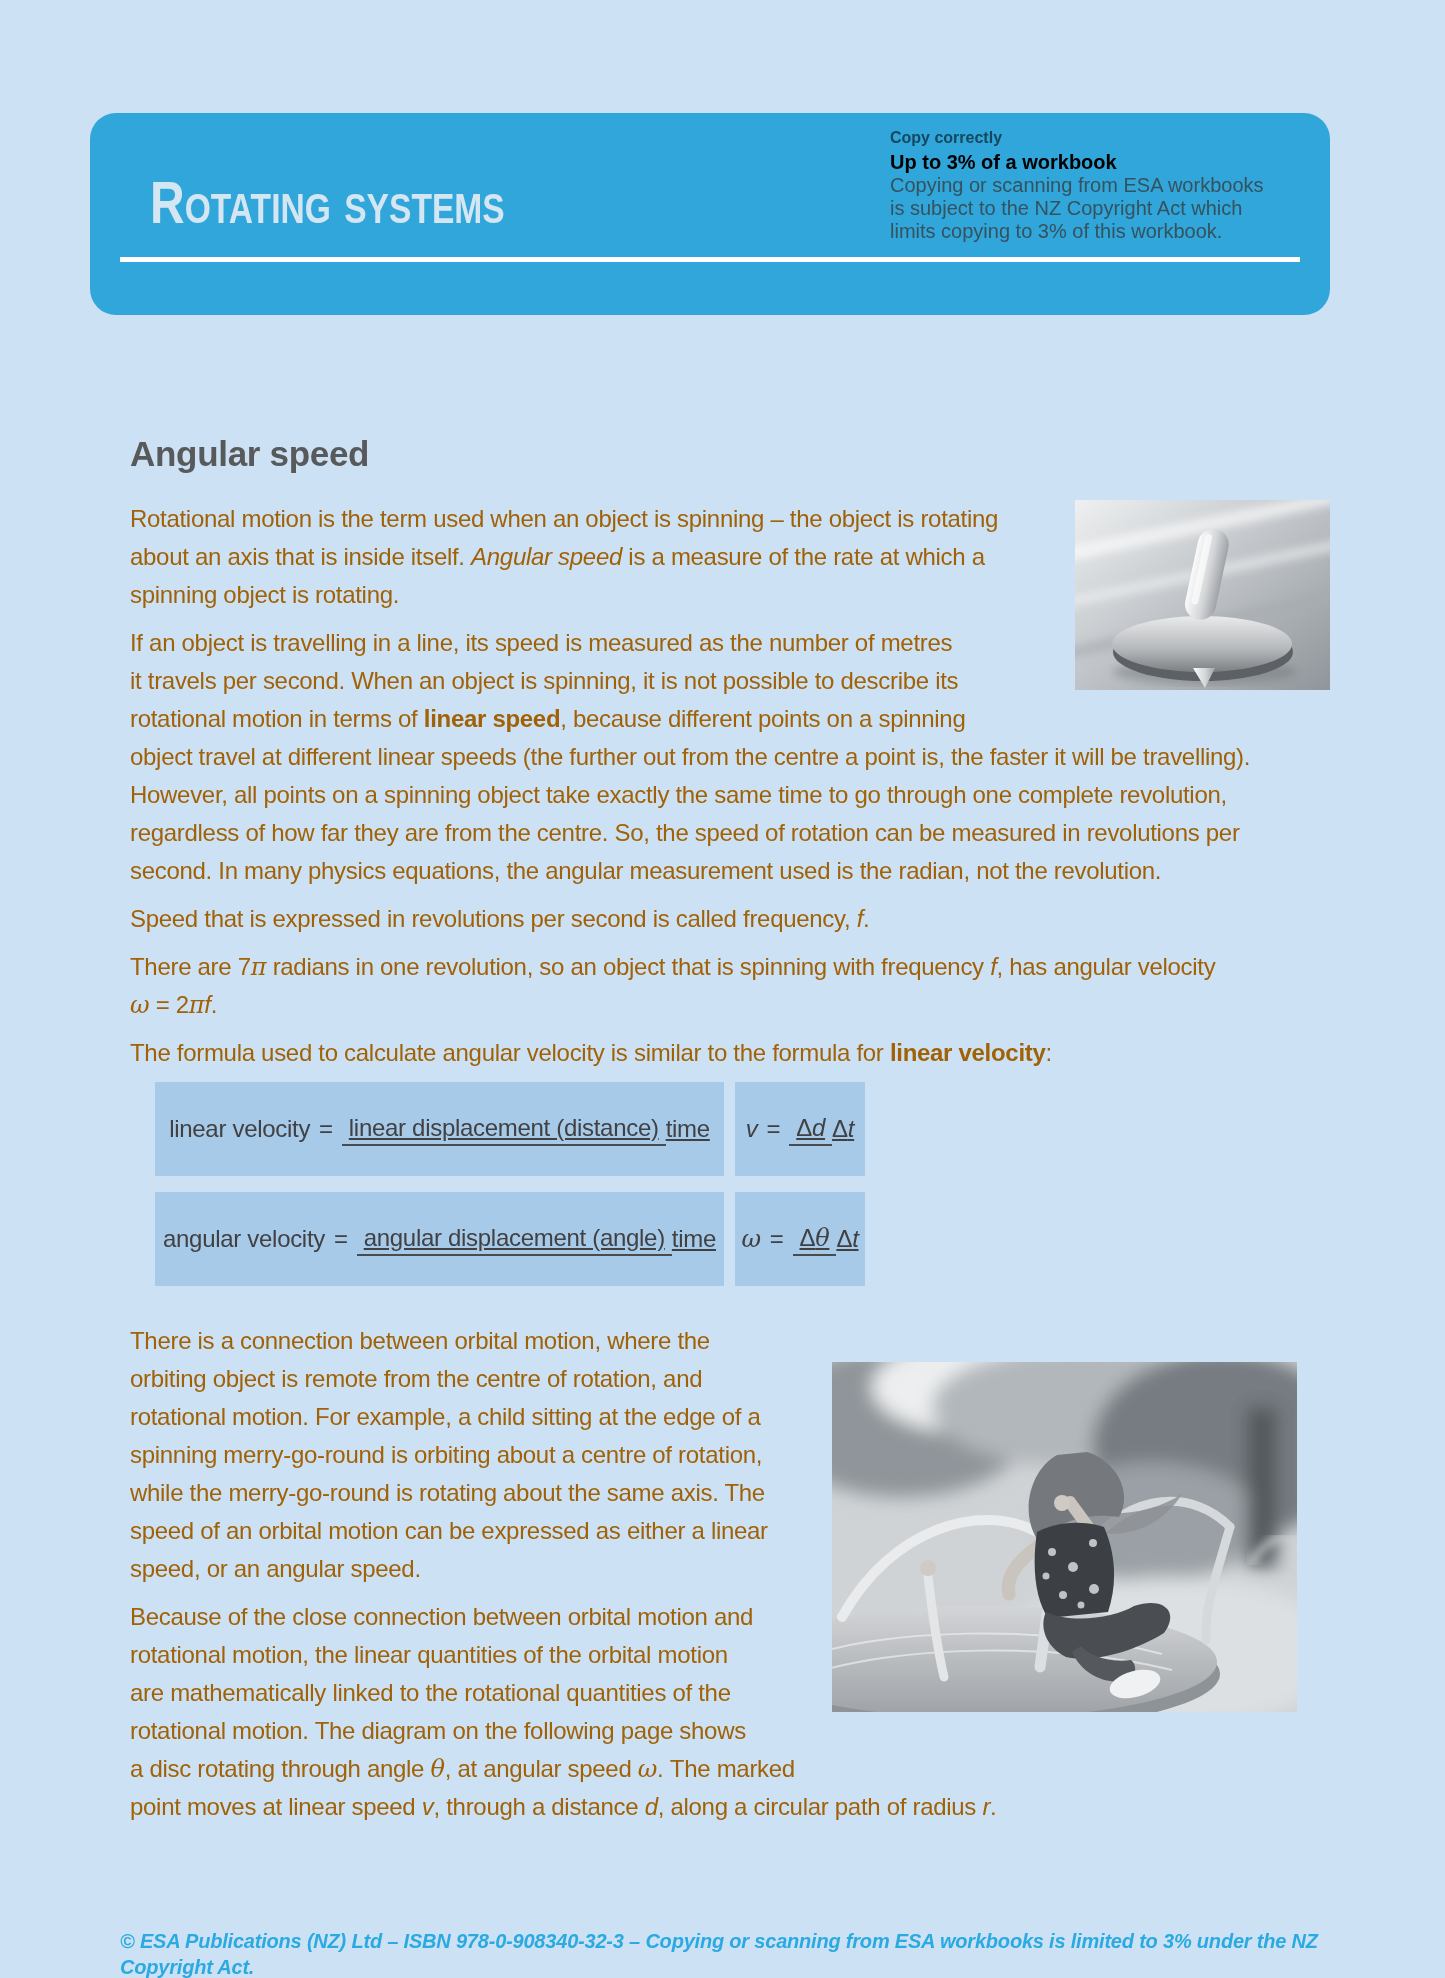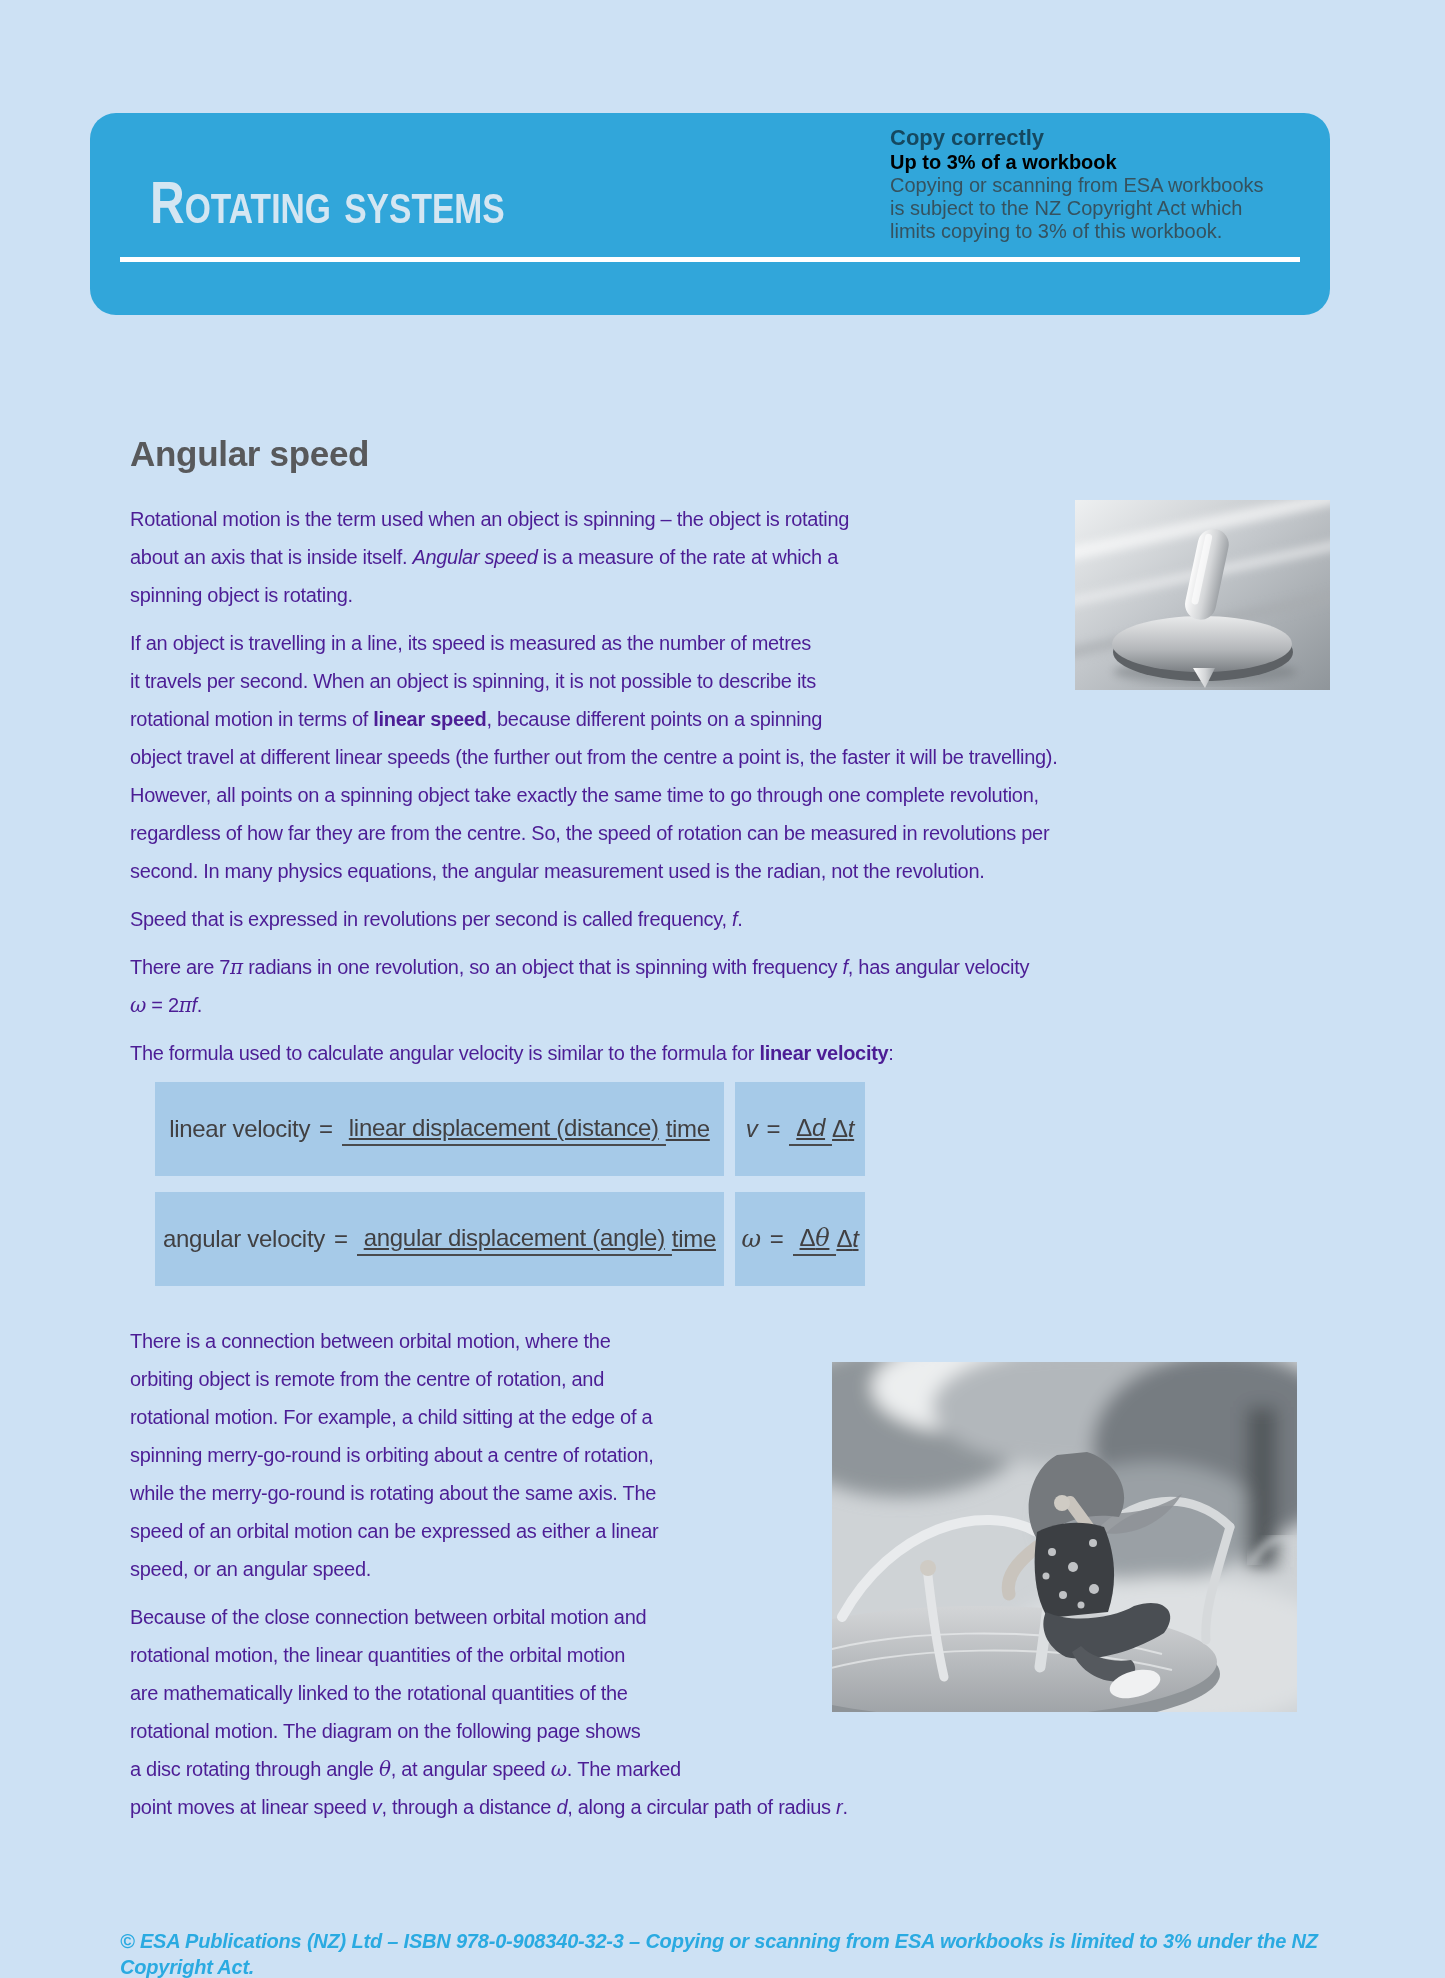--- a/index.html
+++ b/index.html
@@ -25,34 +25,34 @@
     white-space:nowrap;
   }
   .title-underline{
     position:absolute;left:30px;top:144px;width:1180px;height:5px;
     background:#ffffff;
   }
   .copy-notice{
     position:absolute;left:800px;top:12px;width:430px;
     font-size:20px;line-height:23px;color:#35525f;
   }
-  .copy-notice .nt{font-size:22px;font-weight:bold;color:#15485f;line-height:26px;}
+  .copy-notice .nt{font-size:16px;font-weight:bold;color:#15485f;line-height:26px;}
   .copy-notice .ns{font-weight:bold;color:#000000;}
   
   .content{
     position:absolute;left:130px;top:432px;width:1210px;
   }
   .section-heading{
     font-size:35px;line-height:44px;font-weight:bold;color:#58595b;
     margin:0 0 24px 0;letter-spacing:-0.3px;
   }
   .para{
     margin:0 0 10px 0;
-    font-size:20px;line-height:38px;letter-spacing:-0.3px;
-    color:#4c1d95;white-space:pre-line;
+    font-size:24px;line-height:38px;letter-spacing:-0.3px;
+    color:#a16207;white-space:pre-line;
   }
   .b{font-weight:bold;}
   .i{font-style:italic;}
   .g{font-family:"DejaVu Serif","Liberation Serif",serif;font-style:italic;}
   
   .formula-row{display:flex;align-items:stretch;}
   .row1{margin-top:10px;}
   .row2{margin-top:16px;}
   .formula-box{
     background:#a6cae8;

